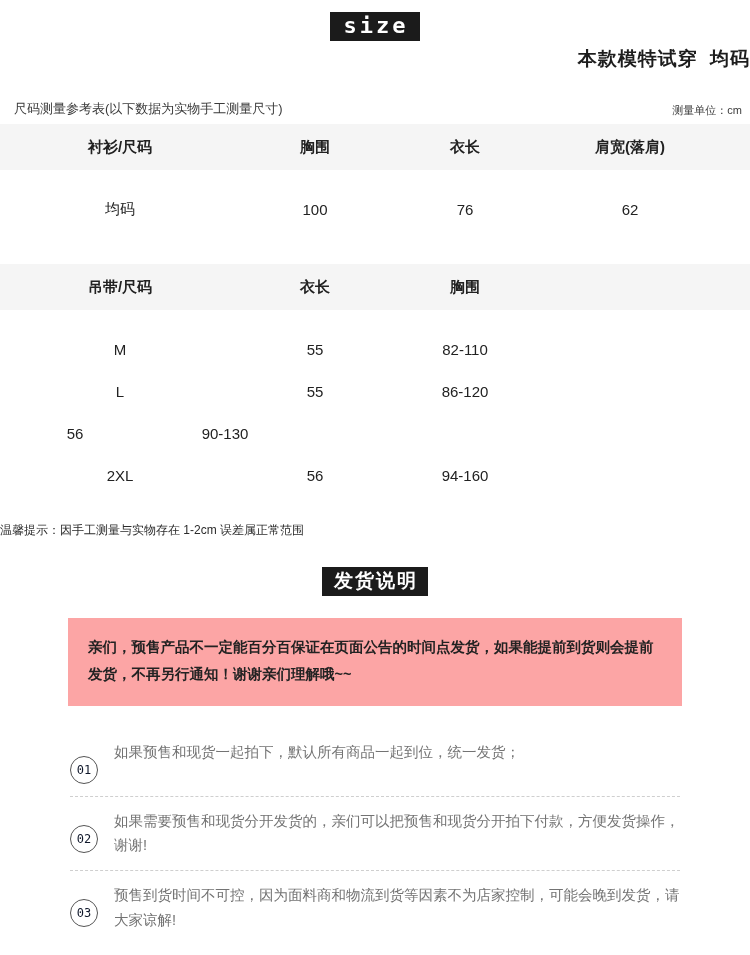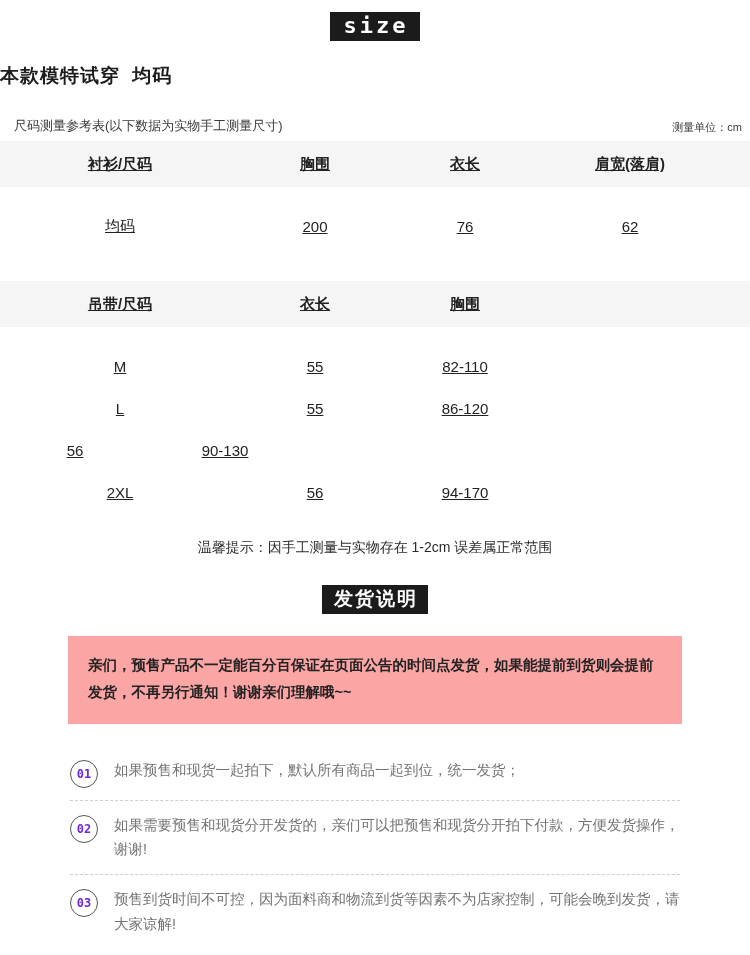--- a/index.html
+++ b/index.html
@@ -32,25 +32,25 @@
     color: #ffffff;
     font-family: "DejaVu Sans Mono", monospace;
     font-weight: bold;
     font-size: 22px;
     letter-spacing: 3px;
     padding: 2px 12px 3px 14px;
     line-height: 1.1;
   }
 
   .model-line {
-    text-align: left;
+    text-align: right;
     font-size: 19px;
     font-weight: bold;
     color: #1d1d1d;
-    margin-top: 22px;
+    margin-top: 5px;
     letter-spacing: 1px;
   }
   .model-line .size-val {
     margin-left: 6px;
   }
 
   
   .note-row {
     display: flex;
     align-items: flex-end;
@@ -64,21 +64,20 @@
   .note-right { font-size: 11px; color: #3a3a3a; }
 
   
   .table-block {
     margin-top: 6px;
   }
   .t-row {
     display: flex;
     align-items: center;
     height: 42px;
-    text-decoration: underline;
   }
   .t-row.header-row {
     background: #f5f5f5;
     font-weight: bold;
     font-size: 15px;
     height: 46px;
   }
   .t-row.data-row {
     font-size: 15px;
   }
@@ -87,22 +86,21 @@
     font-size: 15px;
   }
   .c1 { width: 240px; }
   .c2 { width: 150px; }
   .c3 { width: 150px; }
   .c4 { width: 180px; }
 
   .gap-white { height: 18px; background: #ffffff; }
 
   .tip-line {
-    text-align: center;
-    font-size: 14px;
+    font-size: 12px;
     color: #2b2b2b;
     margin-top: 26px;
   }
 
   
   .ship-banner {
     text-align: center;
     margin-top: 28px;
   }
   .ship-badge {
@@ -140,28 +138,28 @@
   }
   .step.last {
     border-bottom: none;
   }
   .step-num {
     flex: 0 0 auto;
     width: 26px;
     height: 26px;
     border: 1px solid #555;
     border-radius: 50%;
-    color: #6d28d9;
+    color: #0f172a;
     font-family: "DejaVu Sans Mono", monospace;
     font-size: 12px;
-    font-weight: bold;
+    font-weight: normal;
     display: flex;
     align-items: center;
     justify-content: center;
-    margin-top: 2px;
+    margin-top: 16px;
     letter-spacing: 0px;
   }
   .step-text {
     margin-left: 16px;
     font-size: 14.5px;
     line-height: 1.7;
     color: #737373;
   }
 </style>
 </head>
@@ -186,21 +184,21 @@
   <div class="table-block">
     <div class="t-row header-row">
       <div class="t-cell c1">衬衫/尺码</div>
       <div class="t-cell c2">胸围</div>
       <div class="t-cell c3">衣长</div>
       <div class="t-cell c4">肩宽(落肩)</div>
     </div>
     <div class="gap-white"></div>
     <div class="t-row data-row">
       <div class="t-cell c1">均码</div>
-      <div class="t-cell c2">200</div>
+      <div class="t-cell c2">100</div>
       <div class="t-cell c3">76</div>
       <div class="t-cell c4">62</div>
     </div>
   </div>
 
   <div class="gap-white" style="height:28px;"></div>
 
   <div class="table-block">
     <div class="t-row header-row">
       <div class="t-cell c1">吊带/尺码</div>
@@ -222,21 +220,21 @@
       <div class="t-cell c4"></div>
     </div>
     <div class="t-row data-row">
       <div class="t-cell c2">56</div>
       <div class="t-cell c3">90-130</div>
       <div class="t-cell c4"></div>
     </div>
     <div class="t-row data-row">
       <div class="t-cell c1">2XL</div>
       <div class="t-cell c2">56</div>
-      <div class="t-cell c3">94-170</div>
+      <div class="t-cell c3">94-160</div>
       <div class="t-cell c4"></div>
     </div>
   </div>
 
   <div class="tip-line">温馨提示：因手工测量与实物存在 1-2cm 误差属正常范围</div>
 
   <div class="ship-banner">
     <span class="ship-badge">发货说明</span>
   </div>
 

